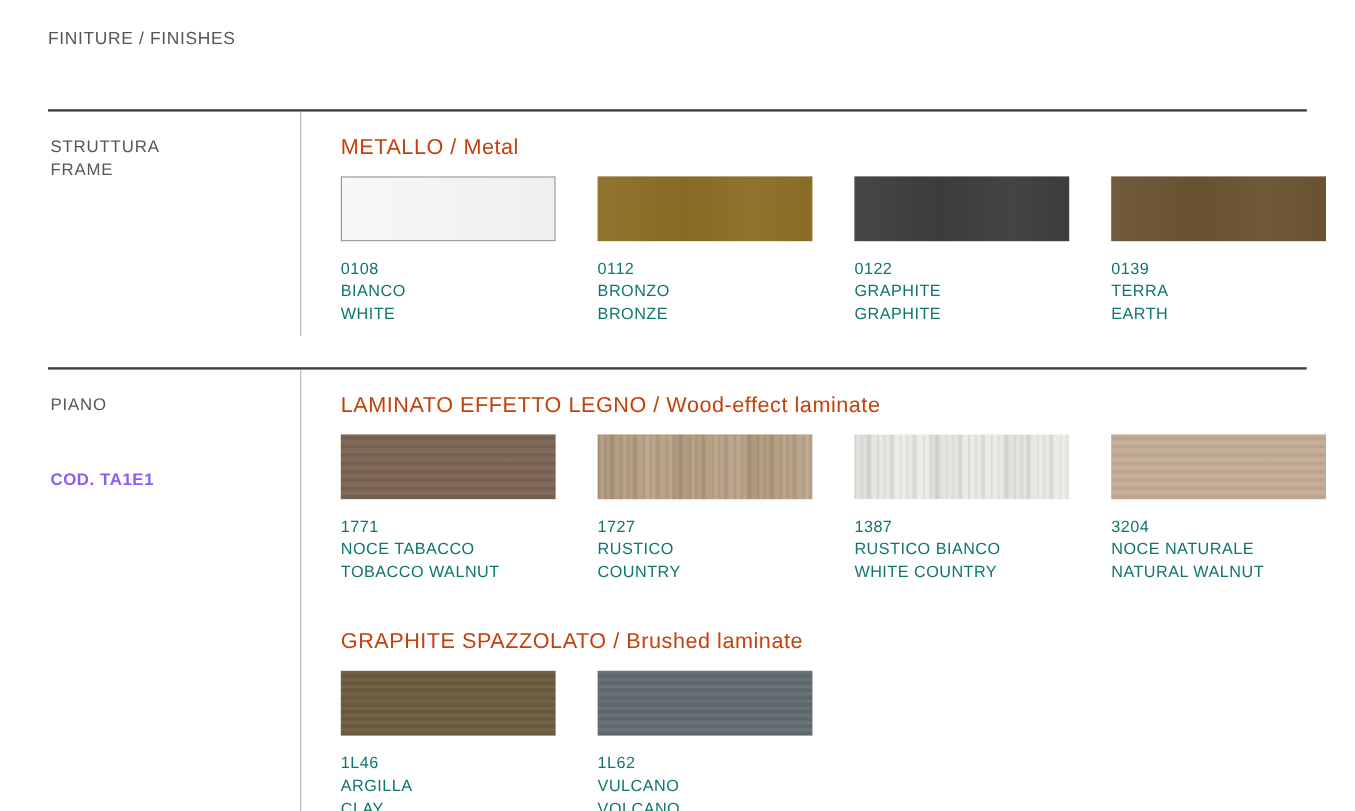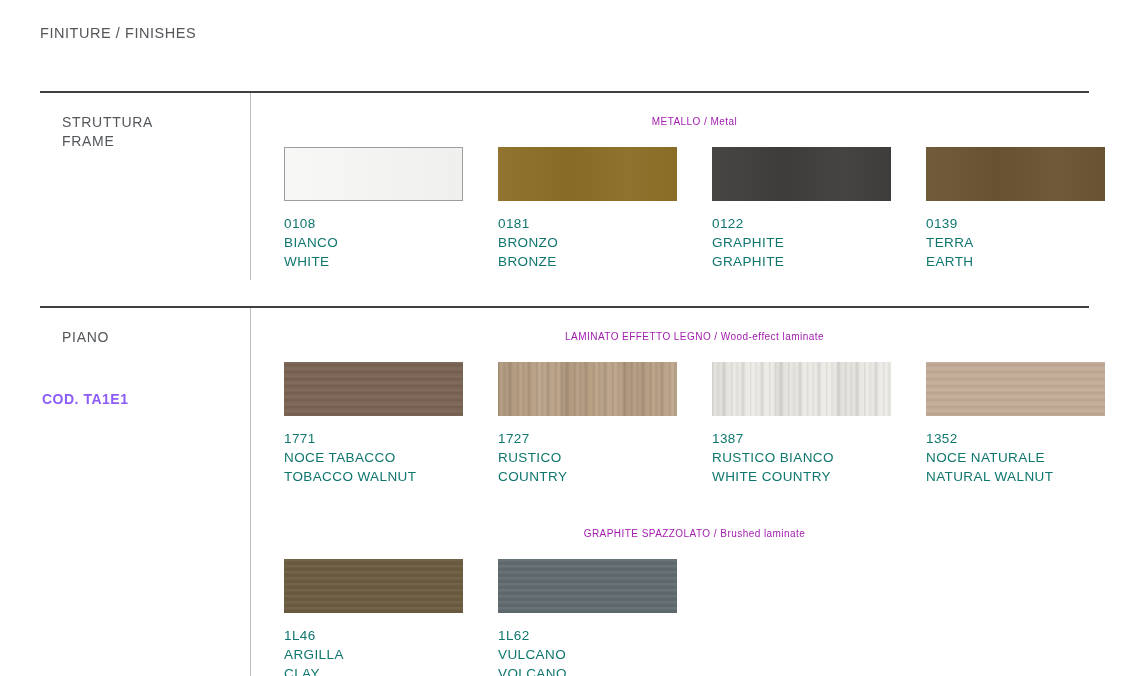--- a/index.html
+++ b/index.html
@@ -52,47 +52,45 @@
     width: 210px;
     flex: 0 0 210px;
     padding-top: 20px;
     padding-left: 2px;
   }
   .section-label .lbl {
     font-size: 14px;
     letter-spacing: 0.7px;
     line-height: 19.5px;
     color: #53565a;
-    margin-left: 20px;
   }
   .section-label .code {
     font-size: 14px;
     letter-spacing: 0.5px;
     font-weight: 700;
     color: #8b5cf6;
     margin-top: 44px;
   }
 
   .section-body {
     flex: 1 1 auto;
     border-left: 1px solid #b9bbbd;
     padding-left: 33px;
     padding-top: 20px;
     padding-bottom: 8px;
   }
 
   .group + .group { margin-top: 38px; }
 
   .group-title {
-    font-size: 10px;
+    font-size: 18px;
     letter-spacing: 0.45px;
-    color: #a21caf;
+    color: #c2410c;
     margin-bottom: 16px;
     line-height: 18px;
-    text-align: center;
   }
 
   .swatch-row {
     display: flex;
     gap: 35px;
   }
   .swatch-cell {
     width: 179px;
     flex: 0 0 179px;
   }
@@ -215,21 +213,21 @@
             <div class="swatch-caption">
               <div class="code-line">0108</div>
               <div class="it-line">BIANCO</div>
               <div class="en-line">WHITE</div>
             </div>
           </div>
 
           <div class="swatch-cell">
             <div class="swatch tex-metal" style="background:#8c6e27"></div>
             <div class="swatch-caption">
-              <div class="code-line">0181</div>
+              <div class="code-line">0112</div>
               <div class="it-line">BRONZO</div>
               <div class="en-line">BRONZE</div>
             </div>
           </div>
 
           <div class="swatch-cell">
             <div class="swatch tex-metal" style="background:#403e3c"></div>
             <div class="swatch-caption">
               <div class="code-line">0122</div>
               <div class="it-line">GRAPHITE</div>
@@ -288,21 +286,21 @@
             <div class="swatch-caption">
               <div class="code-line">1387</div>
               <div class="it-line">RUSTICO BIANCO</div>
               <div class="en-line">WHITE COUNTRY</div>
             </div>
           </div>
 
           <div class="swatch-cell">
             <div class="swatch tex-h" style="background:#c3ac96"></div>
             <div class="swatch-caption">
-              <div class="code-line">1352</div>
+              <div class="code-line">3204</div>
               <div class="it-line">NOCE NATURALE</div>
               <div class="en-line">NATURAL WALNUT</div>
             </div>
           </div>
 
         </div>
       </div>
 
       <div class="group">
         <div class="group-title">GRAPHITE SPAZZOLATO / Brushed laminate</div>

